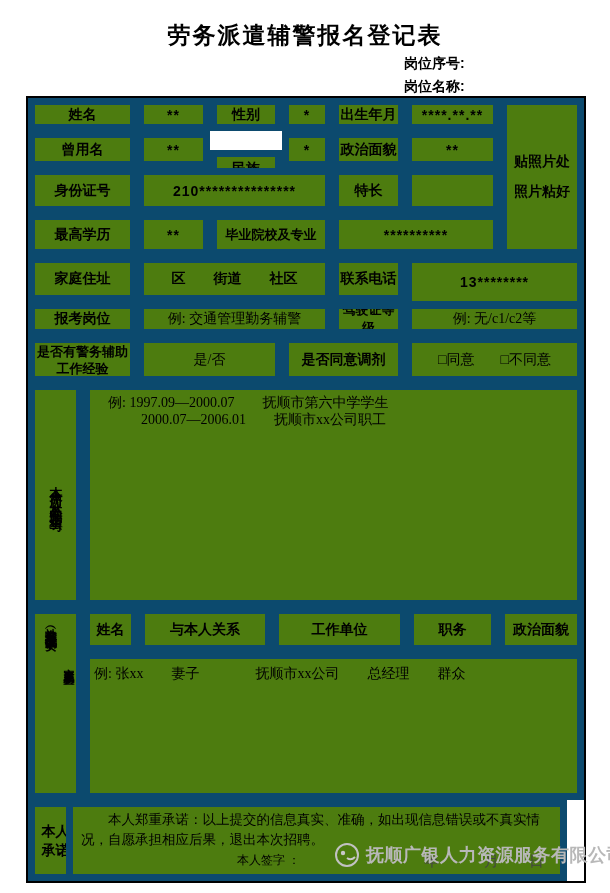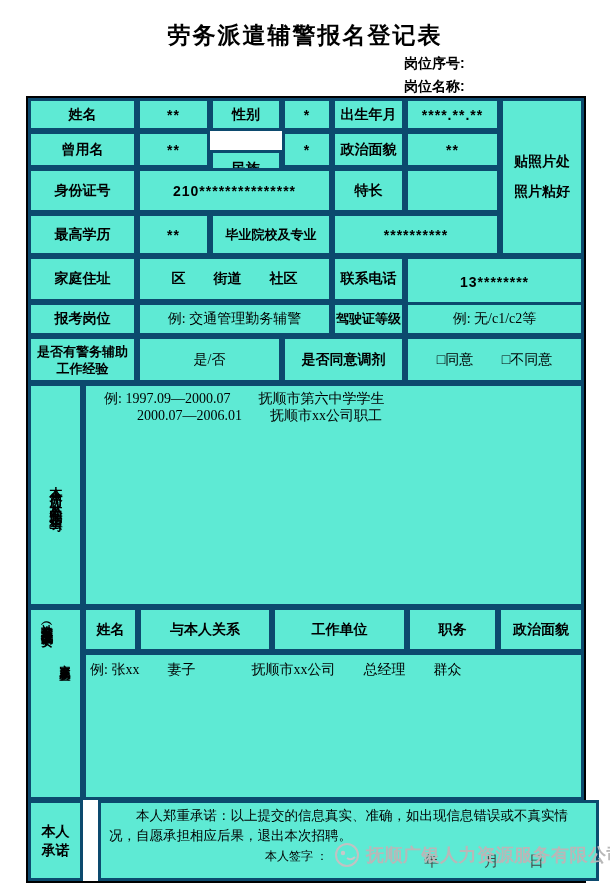--- a/index.html
+++ b/index.html
@@ -10,23 +10,23 @@
   .title{
     position:absolute;top:20px;left:0;width:610px;text-align:center;
     font-size:23px;font-weight:bold;letter-spacing:2px;
   }
   .hdr-field{position:absolute;left:404px;font-size:14px;font-weight:bold;}
   .tbl{
     position:absolute;left:26px;top:96px;width:560px;height:787px;
     border:2px solid #000;box-sizing:border-box;
   }
   .cell{
-    position:absolute;box-sizing:border-box;border:3px solid #0c4a6e;
+    position:absolute;box-sizing:border-box;border:7px solid #0c4a6e;
     display:flex;align-items:center;justify-content:center;
-    text-align:center;overflow:hidden;background:#5eead4;
+    text-align:center;overflow:hidden;background:#4d7c0f;
   }
   .lbl{font-weight:bold;font-size:14px;}
   .lbl-sm{font-weight:bold;font-size:13px;}
   .val{font-weight:bold;font-size:14px;letter-spacing:1px;}
   .ex{font-family:"Liberation Serif", serif;font-weight:normal;font-size:14px;letter-spacing:0;}
   .left-align{justify-content:flex-start;text-align:left;}
   .top-align{align-items:flex-start;}
   .photo-cell{flex-direction:column;gap:12px;}
   .two-line{line-height:17px;}
   .vtext{
@@ -135,21 +135,21 @@
   <div class="cell lbl" style="left:244px;top:509px;width:135px;height:45px;">工作单位</div>
   <div class="cell lbl" style="left:470px;top:509px;width:86px;height:45px;">政治面貌</div>
   <div class="cell ex left-align top-align social-content" style="left:55px;top:554px;width:501px;height:148px;">
     <div>例: 张xx　　妻子　　　　抚顺市xx公司　　总经理　　群众</div>
   </div>
 
   <div class="cell lbl" style="left:0;top:702px;width:55px;height:81px;flex-direction:column;line-height:19px;">
     <span>本人</span>
     <span>承诺</span>
   </div>
-  <div class="cell commit-content" style="left:70px;top:702px;width:501px;height:81px;">
+  <div class="cell commit-content" style="left:38px;top:702px;width:501px;height:81px;">
     <div class="commit-par">本人郑重承诺：以上提交的信息真实、准确，如出现信息错误或不真实情况，自愿承担相应后果，退出本次招聘。</div>
     <div class="commit-sign">本人签字 ：</div>
   </div>
 </div>
 
 <div class="date-line">年　　　月　　日</div>
 
 <div class="watermark">
   <span style="display:inline-flex;">
     <svg width="26" height="26" viewBox="0 0 26 26">

